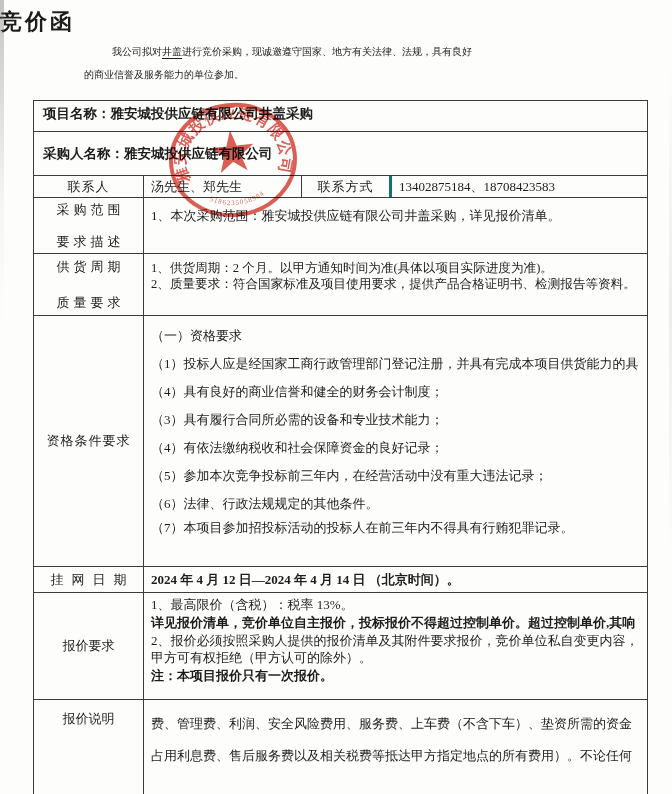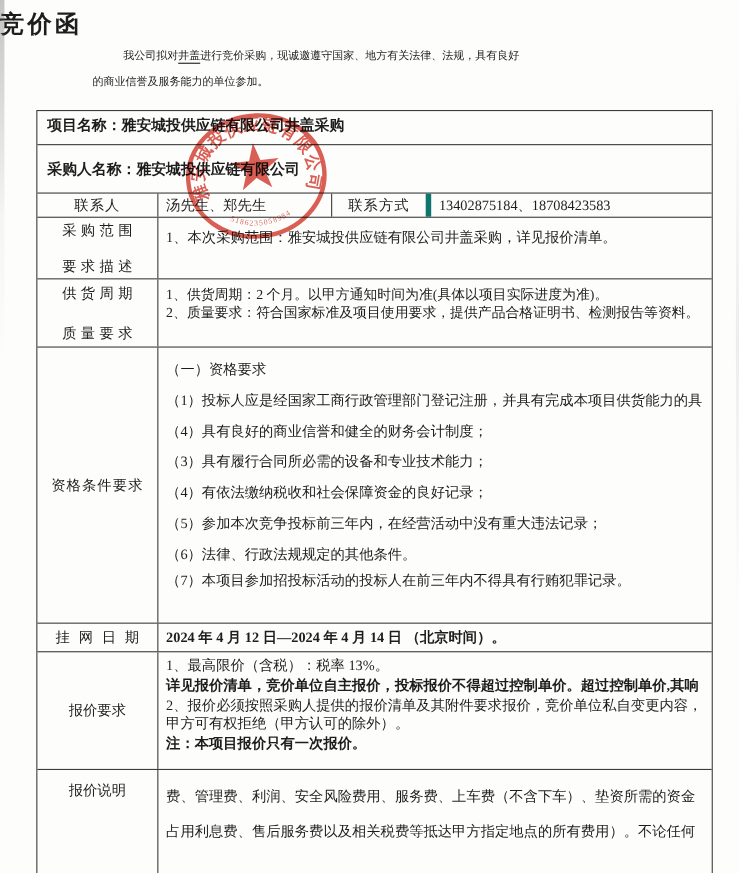--- a/index.html
+++ b/index.html
@@ -38,21 +38,21 @@
   .ls4{letter-spacing:4px;padding-left:4px;}
 
   .r1{height:30px;}
   .r1 .full-cell{padding-top:4px;font-size:13.5px;}
   .r2{height:44px;}
   .r2 .full-cell{display:flex;align-items:center;font-size:13.5px;}
   .r3{height:22px;}
   .r3 .c{display:flex;align-items:center;}
   .r3 .c1{flex:0 0 110px;border-right:1px solid #3c3c3c;justify-content:center;letter-spacing:1px;}
   .r3 .c2{flex:0 0 158px;border-right:1px solid #3c3c3c;padding-left:7px;}
-  .r3 .c3{flex:0 0 90px;border-right:5px solid #0f766e;justify-content:center;letter-spacing:1px;}
+  .r3 .c3{flex:0 0 90px;border-right:3px solid #0f766e;justify-content:center;letter-spacing:1px;}
   .r3 .c4{flex:1 1 auto;padding-left:7px;}
   .r4{height:56px;}
   .r4 .lab-cell{justify-content:center;gap:14px;}
   .r4 .content-cell{padding-top:9px;}
   .r5{height:62px;}
   .r5 .lab-cell{justify-content:center;gap:18px;}
   .r5 .content-cell{padding-top:6px;}
   .r5 .content-cell div{line-height:16px;font-size:12.6px;}
   .r6{height:251px;}
   .r6 .lab-cell{letter-spacing:1px;}

